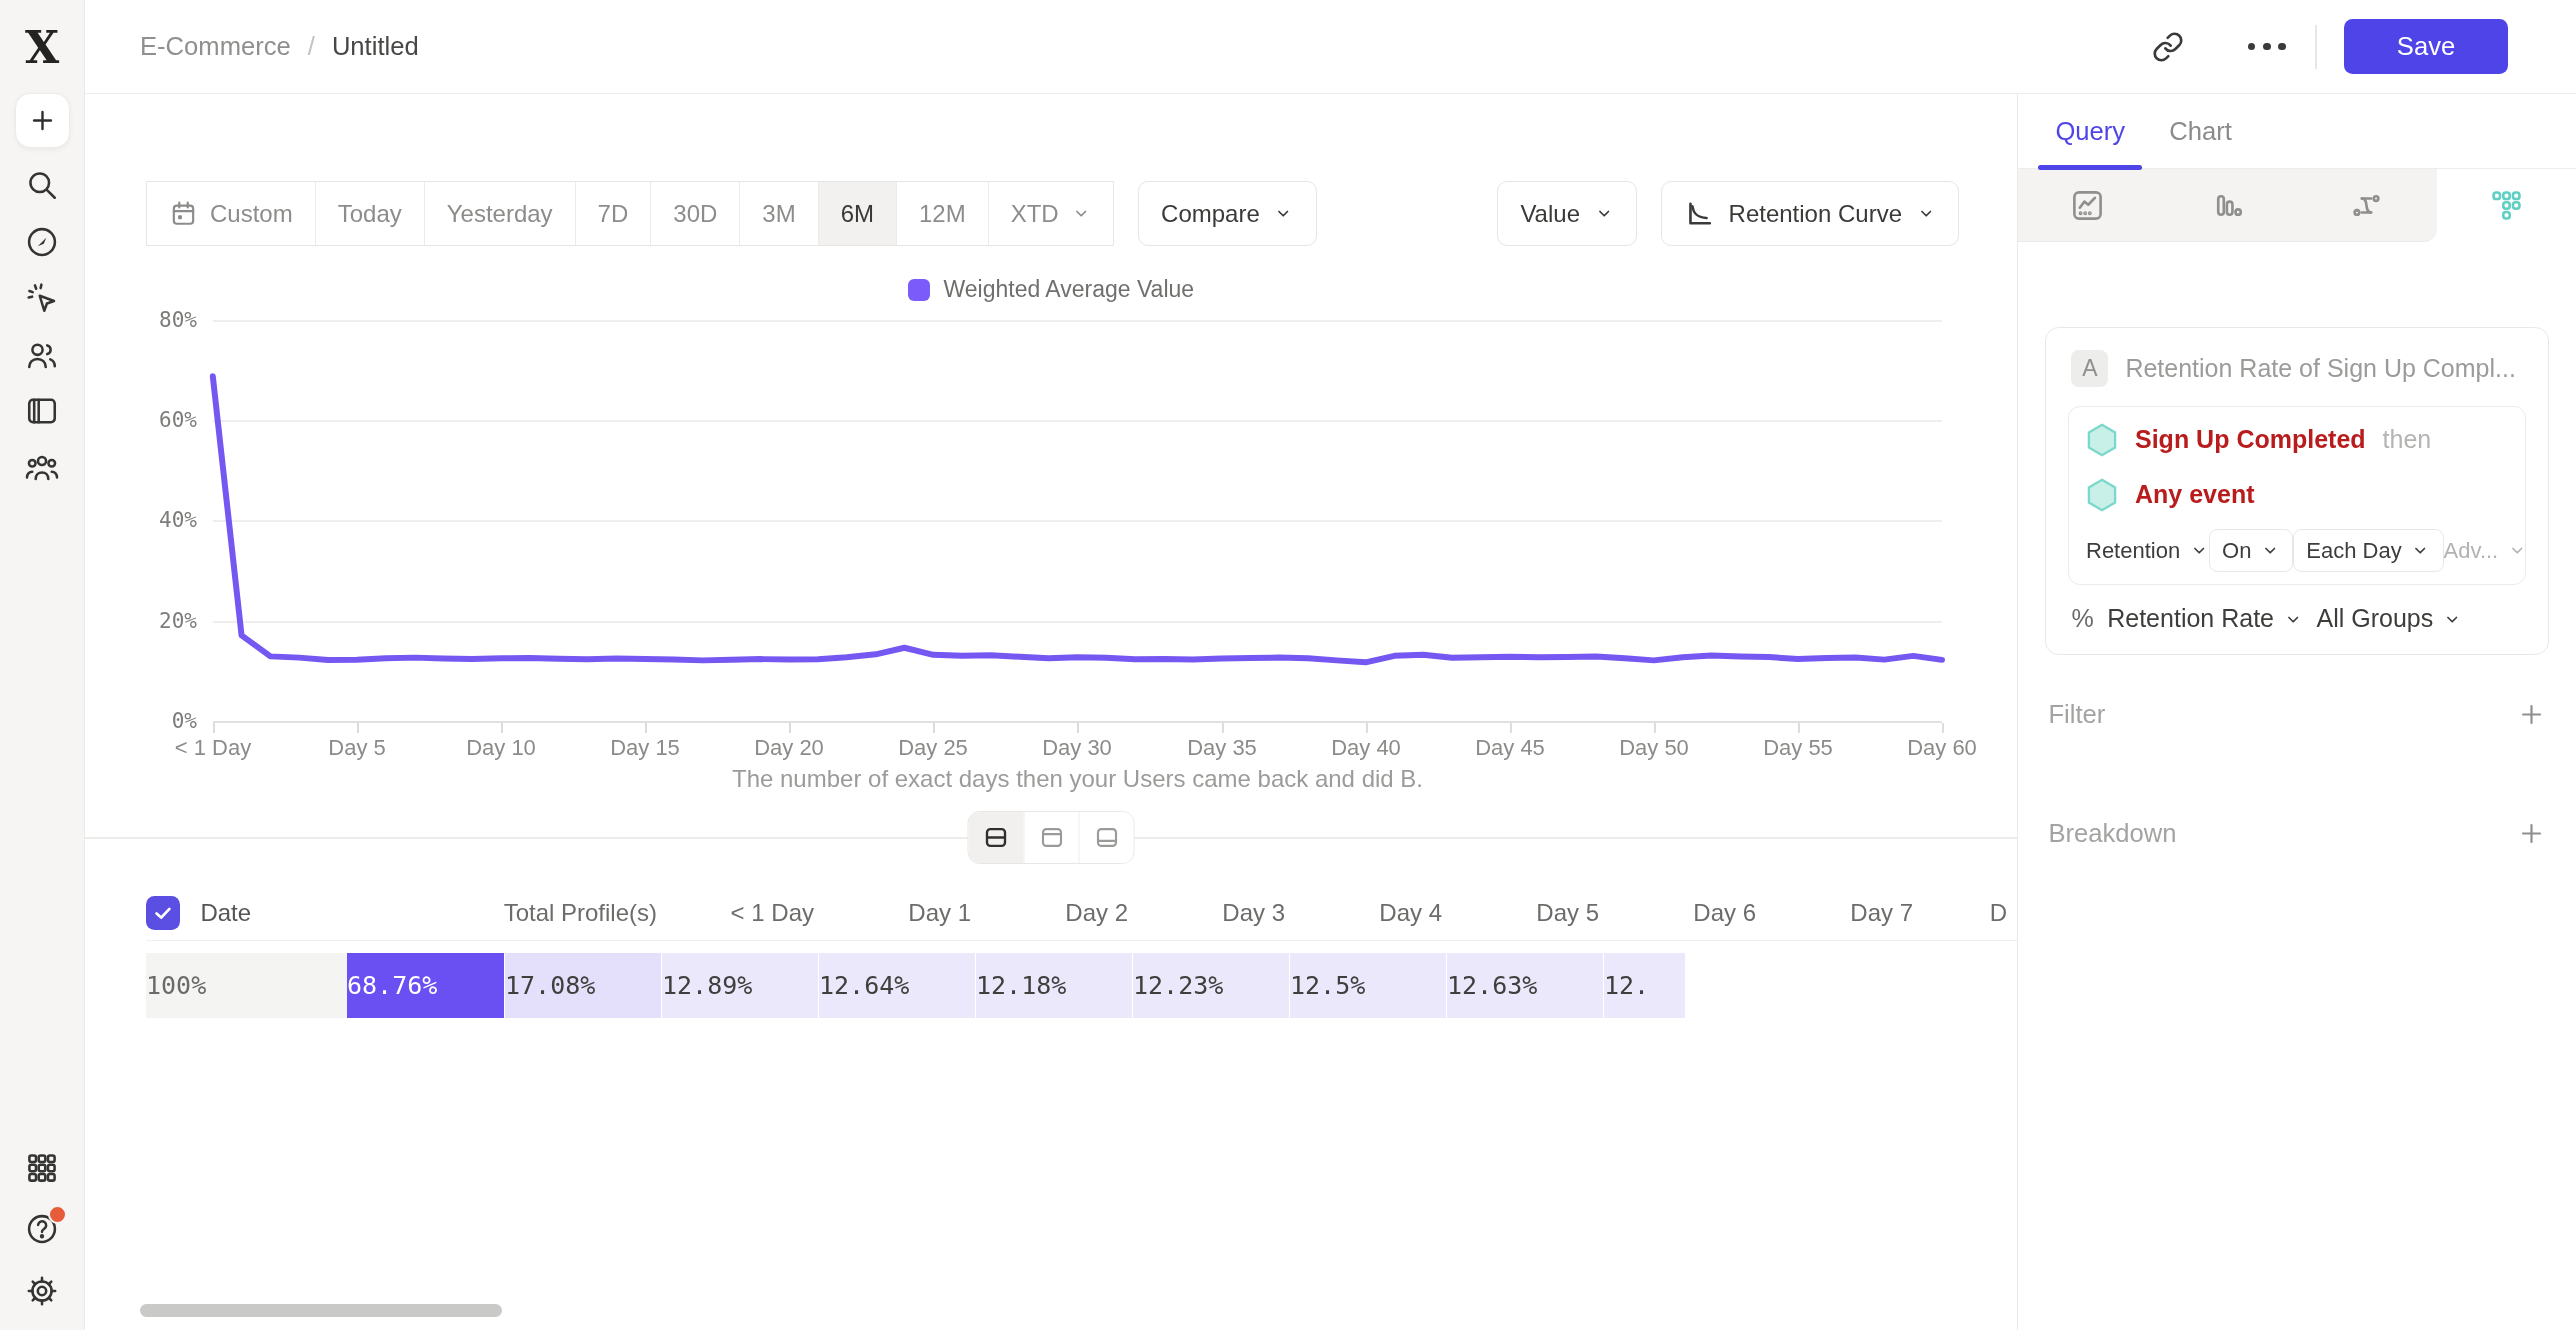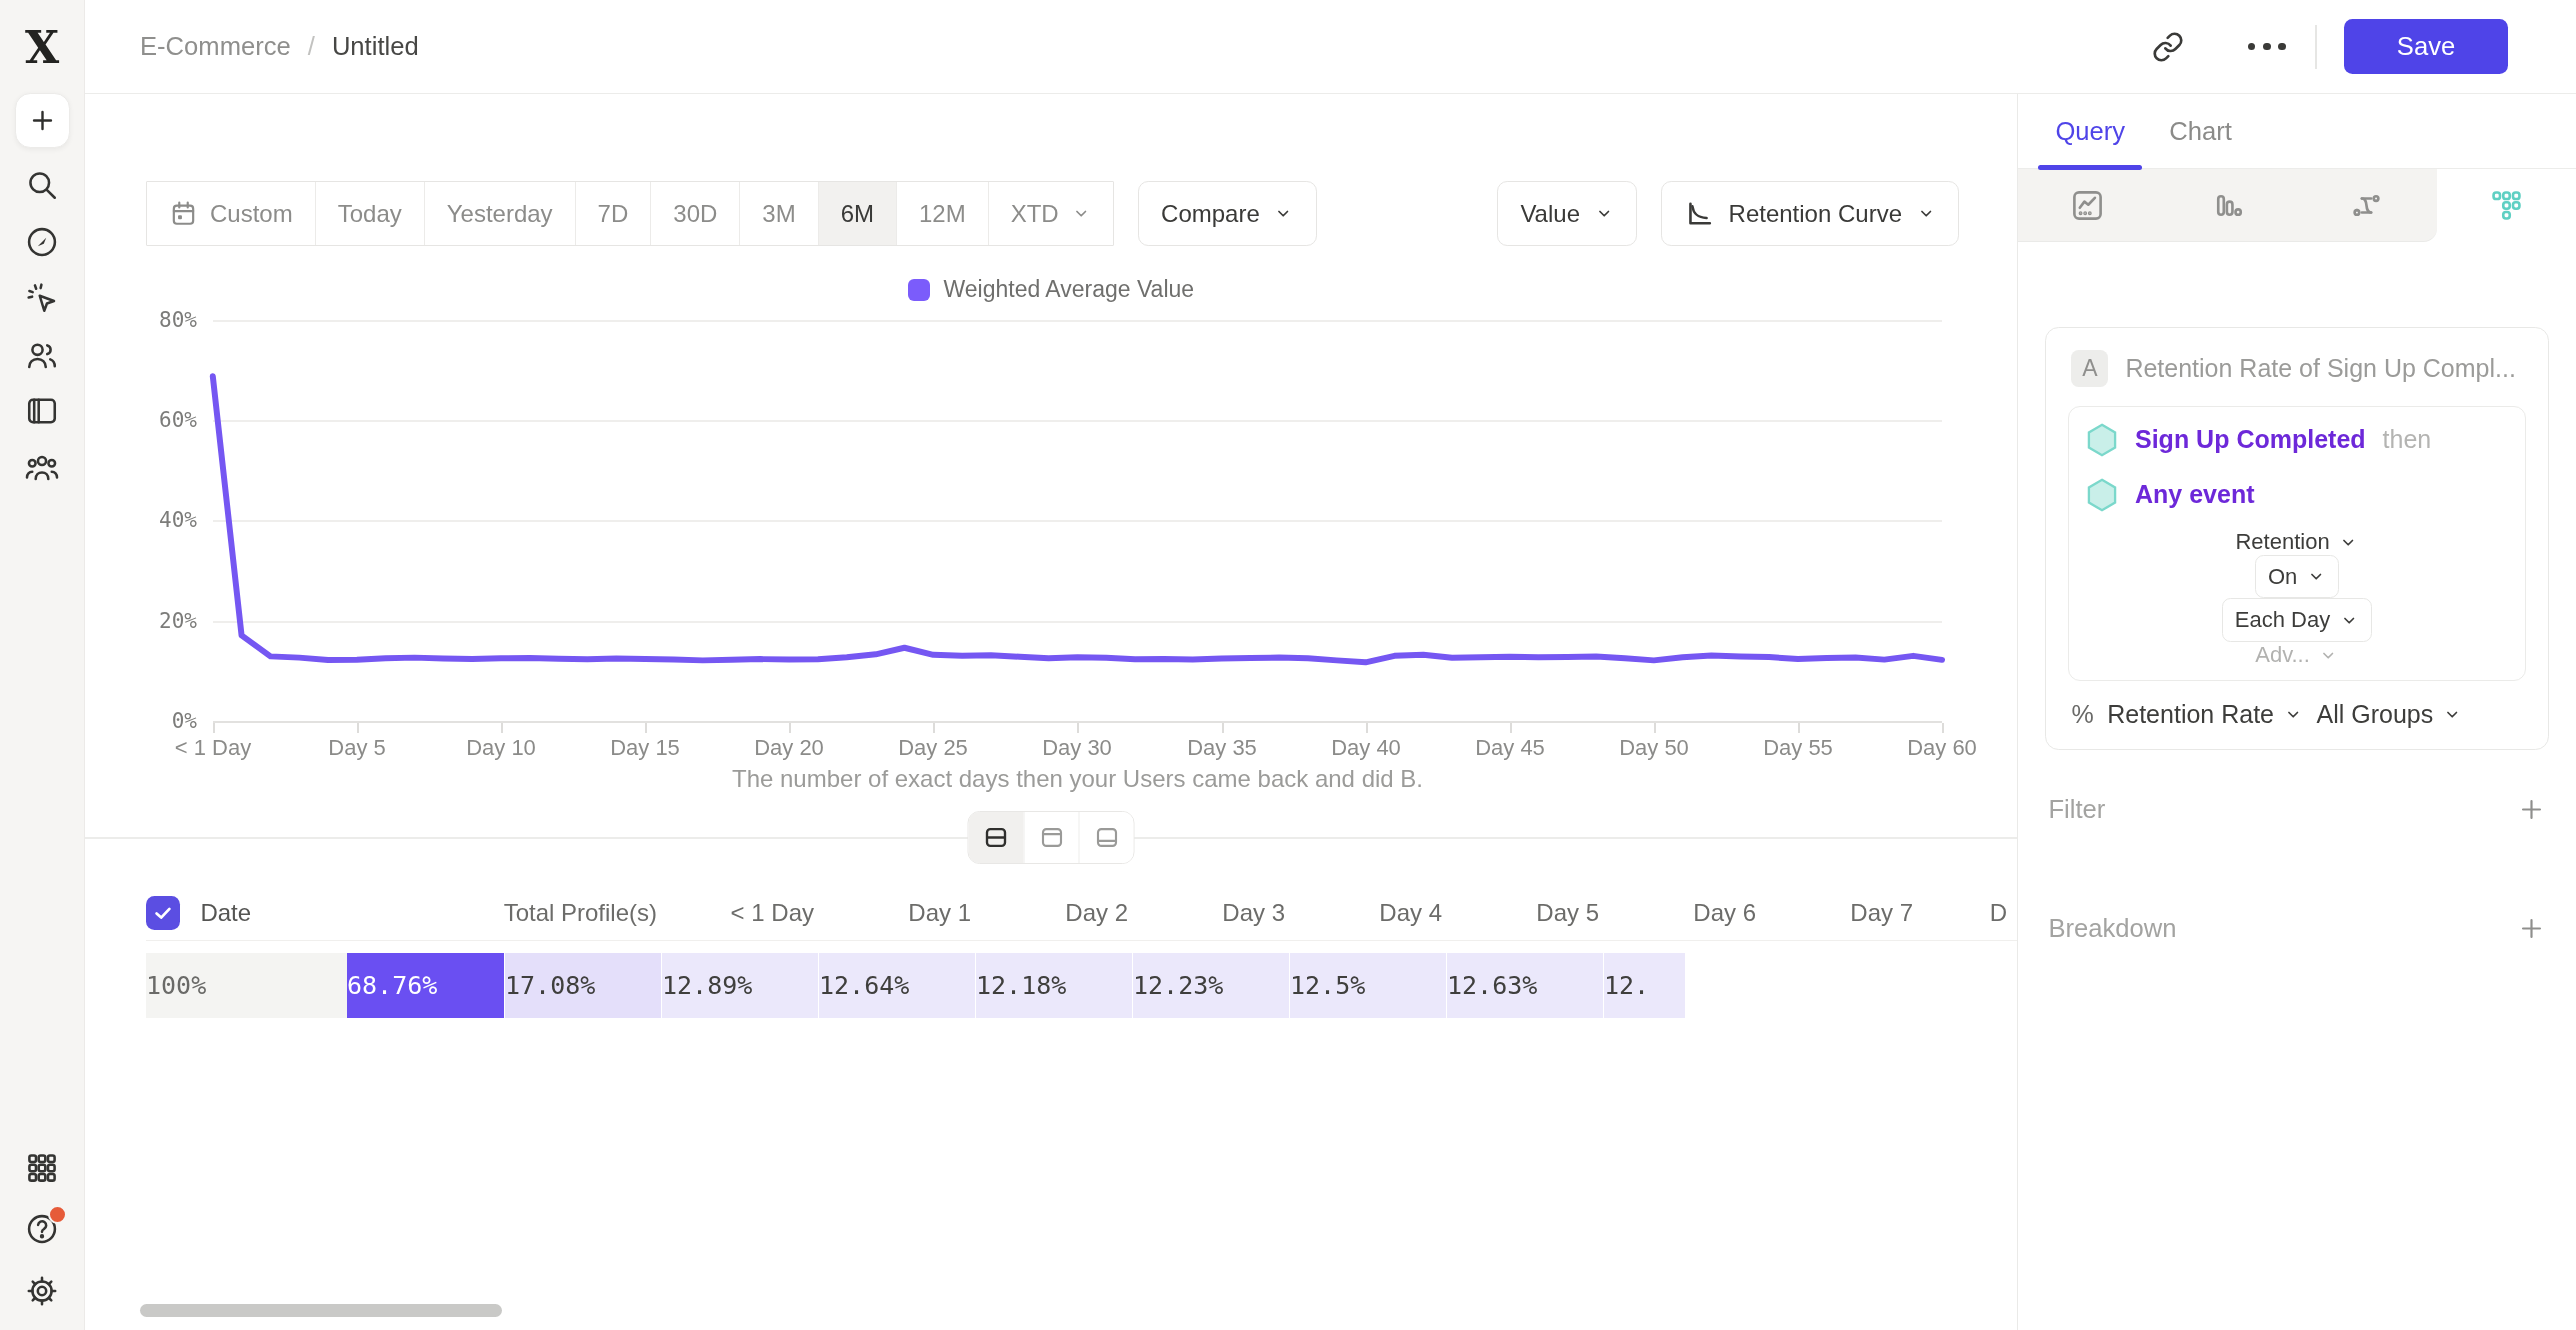--- a/index.html
+++ b/index.html
@@ -129,23 +129,23 @@
   .panel-body { padding:0 27px; }
 
   .query-card { margin-top:85px; border:1.7px solid #e8e8e6; border-radius:13.6px; padding:20.4px 22px; }
   .qtitle-row { display:flex; align-items:center; gap:17px; padding:1.7px 3.4px 19px; }
   .badge-a { width:37px; height:37px; border-radius:7.7px; background:#ededeb; color:#8f8f8d;
     font-size:23px; display:flex; align-items:center; justify-content:center; flex:0 0 auto; }
   .qtitle { font-size:25px; color:#9b9b99; white-space:nowrap; overflow:hidden; cursor:pointer; }
   .inner-card { border:1.7px solid #ebebe9; border-radius:12px; padding:5.1px 17px 12px; }
   .event-row { display:flex; align-items:center; gap:17px; height:55px; }
   .hex svg { width:32px; height:36px; }
-  .event-name { font-size:25px; font-weight:700; color:#6d28d9; cursor:pointer; }
+  .event-name { font-size:25px; font-weight:700; color:#b91c1c; cursor:pointer; }
   .then-word { font-size:25px; color:#b4b4b2; }
-  .controls-row { display:flex; align-items:center; justify-content:space-between; margin-top:6.8px;flex-direction:column; }
+  .controls-row { display:flex; align-items:center; justify-content:space-between; margin-top:6.8px; }
   .ctl { display:flex; align-items:center; gap:8.5px; font-size:22px; color:#3d3d3b; cursor:pointer; white-space:nowrap; }
   .ctl-btn { border:1.7px solid #e7e7e5; border-radius:8.5px; padding:7.7px 12px; }
   .ctl-muted { color:#b2b2b0; }
   .metric-row { display:flex; align-items:center; gap:13.6px; margin-top:19px; padding:0 3.4px; }
   .pct { font-size:25px; color:#6a6a68; }
   .section { height:119px; display:flex; align-items:center; justify-content:space-between; padding:0 3.4px; }
   .section:first-of-type { margin-top:17px; }
   .section-label { font-size:25.6px; color:#a3a3a1; }
   .plus-icon svg { width:29px; height:29px; stroke:#8f8f8d; stroke-width:1.8; fill:none; stroke-linecap:round; }
 </style>

